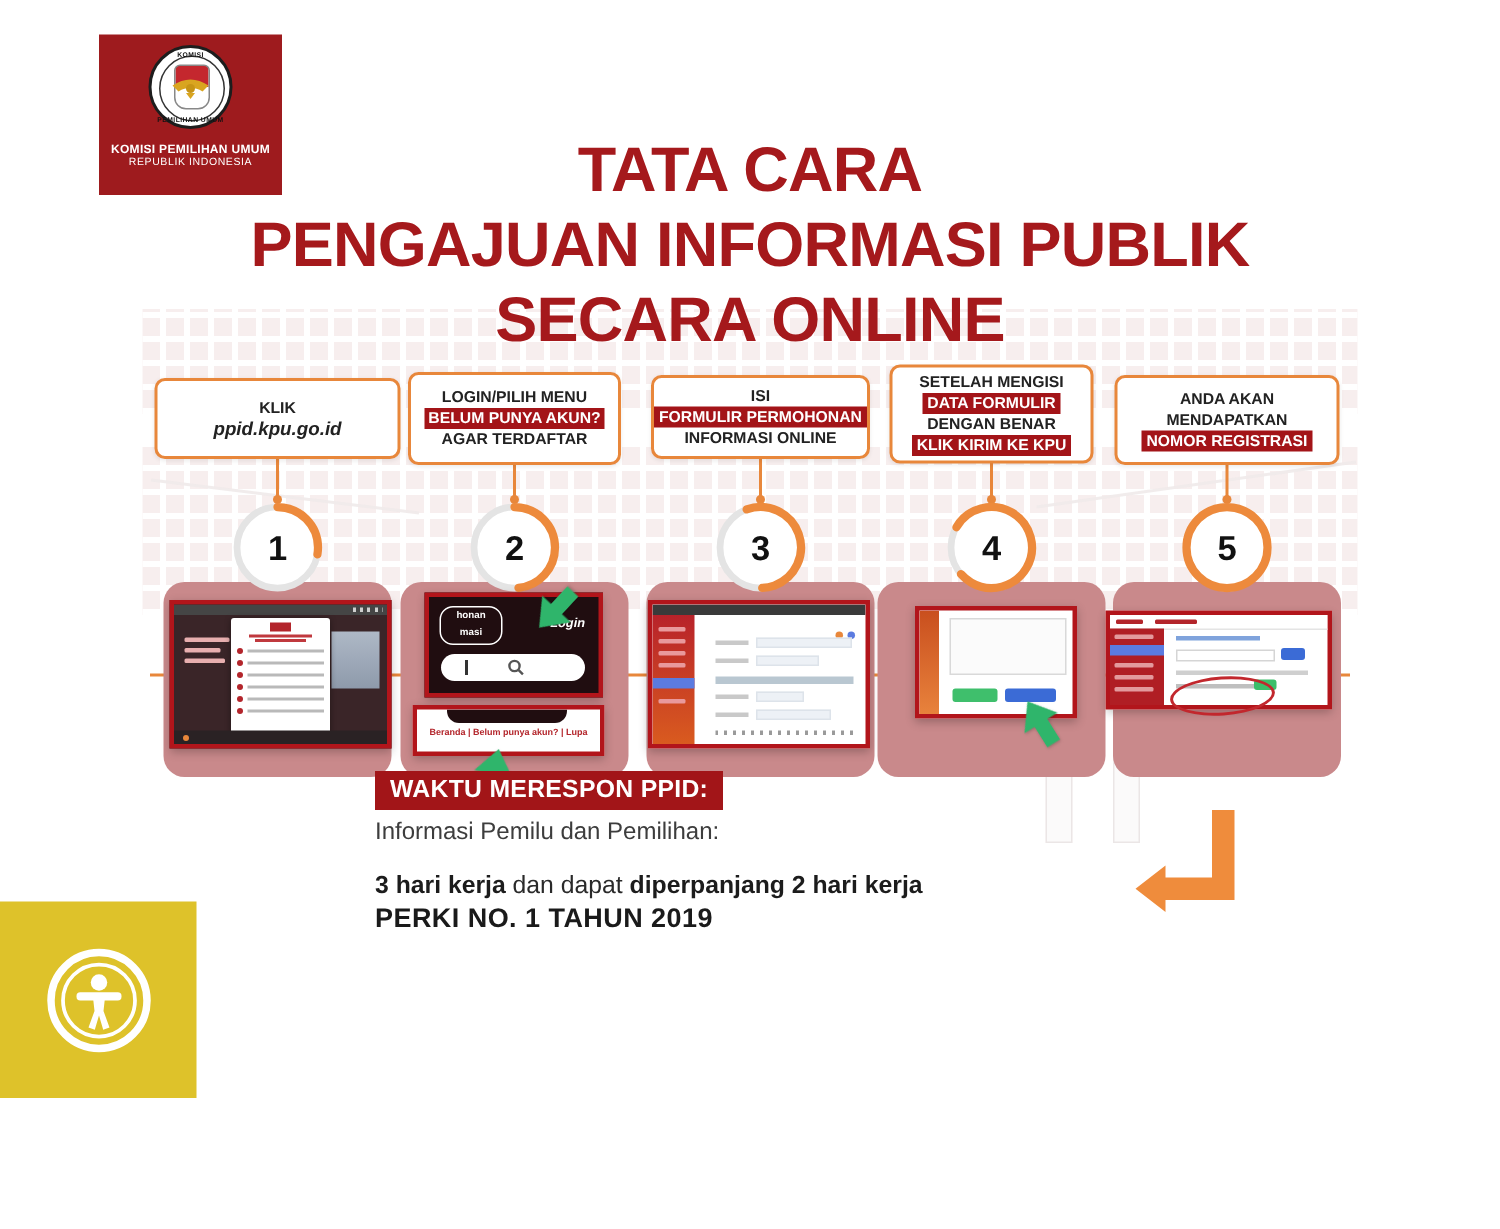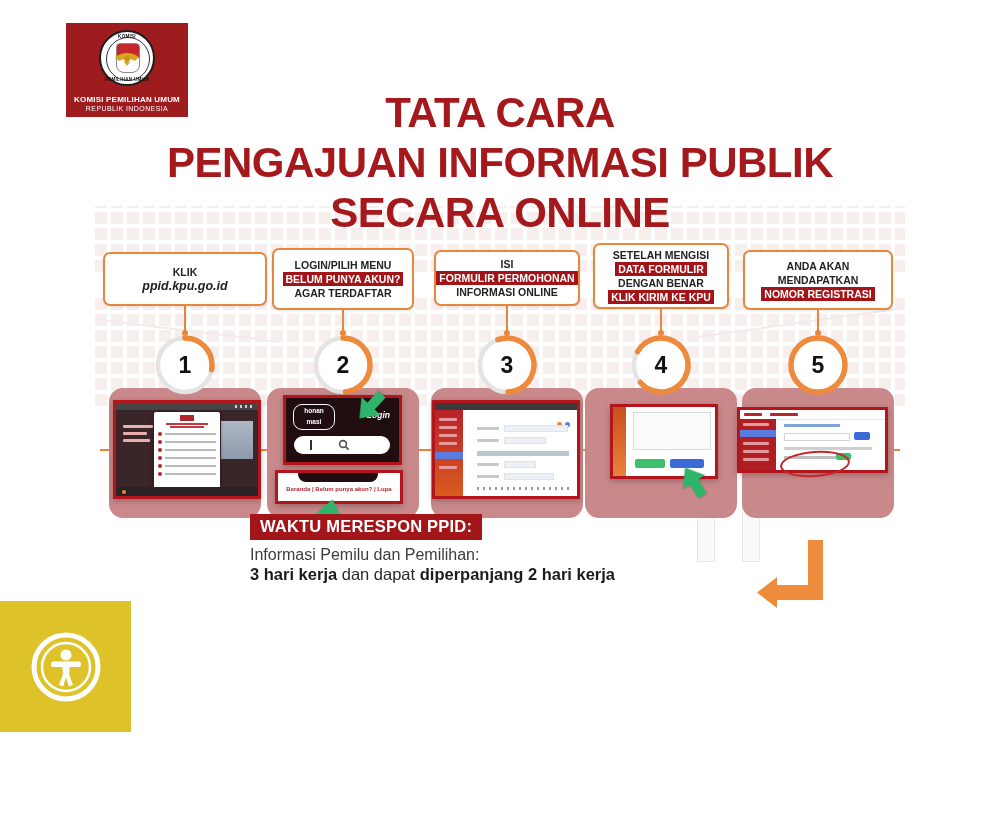--- a/index.html
+++ b/index.html
@@ -12,21 +12,21 @@
       repeating-linear-gradient(90deg,#F0DEDE 0 12px,#fff 12px 16px);}
   .wp-a{left:95px;top:206px;width:810px;height:70px;}
   .wp-b{left:95px;top:298px;width:810px;height:112px;}
   .bldg{position:absolute;z-index:1;background:#FBFAFA;border:1.5px solid #E9E4E4;opacity:.9;}
   .col-a{left:697px;top:496px;width:16px;height:64px;}
   .col-b{left:742px;top:496px;width:16px;height:64px;}
   .roof-a{left:690px;top:322px;width:215px;height:2px;border:none;background:#EFEAEA;transform:rotate(-8deg);}
   .roof-b{left:100px;top:330px;width:180px;height:2px;border:none;background:#EFEAEA;transform:rotate(7deg);}
   .hline{position:absolute;left:100px;top:449px;width:800px;height:2px;background:#E8873B;z-index:2;}
   
-  .logo{position:absolute;left:66px;top:23px;width:122px;height:94px;background:#9E1B1E;z-index:5;}
+  .logo{position:absolute;left:66px;top:23px;width:122px;height:107px;background:#9E1B1E;z-index:5;}
   .seal{position:absolute;left:33px;top:7px;width:56px;height:56px;}
   .seal .ring{position:absolute;left:0;top:0;width:52px;height:52px;border-radius:50%;
     background:#fff;border:2px solid #1d1d1d;}
   .seal .ring-inner{position:absolute;left:7px;top:7px;width:42px;height:42px;border-radius:50%;
     background:#fff;border:1px solid #333;}
   .seal-txt{position:absolute;width:56px;text-align:center;color:#111;font-weight:bold;
     font-size:4.5px;letter-spacing:.3px;z-index:3;}
   .seal-top{top:4px;} .seal-bot{top:47px;}
   .shield{position:absolute;left:17px;top:13px;width:22px;height:28px;border-radius:4px 4px 8px 8px;
     background:linear-gradient(#C4272E 0 50%,#fff 50% 100%);border:1px solid #888;}
@@ -143,21 +143,21 @@
     border-bottom:17px solid #2FB56B;}
   .g-arrow .tail{position:absolute;left:8px;top:16px;width:10px;height:17px;background:#2FB56B;}
   .ga-2a{left:105px;top:146px;transform:rotate(223deg);}
   .ga-2b{left:63px;top:256px;transform:rotate(12deg);}
   .ga-4{left:110px;top:222px;transform:rotate(-32deg);}
   
   .respond{position:absolute;left:250px;top:514px;width:540px;text-align:left;z-index:6;color:#222;}
   .badge{display:inline-block;background:#A21518;color:#fff;font-weight:800;font-size:16.5px;
     padding:3px 10px 4px;letter-spacing:.2px;}
   .r-head{font-size:16px;color:#3D3D3D;margin-top:6px;}
-  .r-main{font-size:16.5px;color:#2A2A2A;margin-top:1px;}
+  .r-main{font-size:16.5px;color:#2A2A2A;margin-top:17px;}
   .r-main b{font-weight:800;color:#1C1C1C;}
   .r-ref{font-size:18px;font-weight:800;color:#1A1A1A;margin-top:2px;letter-spacing:.3px;}
   .blk2{margin-top:15px;}
   
   .return-arrow{position:absolute;left:756px;top:540px;z-index:6;}
   
   .a11y{position:absolute;left:0;top:601px;width:131px;height:131px;background:#DEC22A;z-index:7;
     display:flex;align-items:center;justify-content:center;cursor:pointer;}
 </style>
 </head>
@@ -405,20 +405,21 @@
       <div class="t5-rowline"></div>
       <div class="t5-badge"></div>
     </div>
     <div class="t5-ellipse"></div>
   </div>
 
   <div class="respond">
     <div><span class="badge">WAKTU MERESPON PPID:</span></div>
     <div class="r-head">Informasi Pemilu dan Pemilihan:</div>
     <div class="r-main"><b>3 hari kerja</b><span> dan dapat </span><b>diperpanjang 2 hari kerja</b></div>
+    <div class="r-ref">PERKI NO. 1 TAHUN 2019</div>
   </div>
 
   <svg class="return-arrow" width="70" height="70">
     <path d="M52 0 L67 0 L67 60 L21 60 L21 68 L1 52.5 L21 37 L21 45 L52 45 Z" fill="#EF8C3C"></path>
   </svg>
 
   <div class="a11y">
     <svg width="74" height="74" viewBox="-37 -37 74 74">
       <circle cx="0" cy="0" r="32" fill="none" stroke="#fff" stroke-width="5"></circle>
       <circle cx="0" cy="0" r="24" fill="none" stroke="#fff" stroke-width="2.5"></circle>

